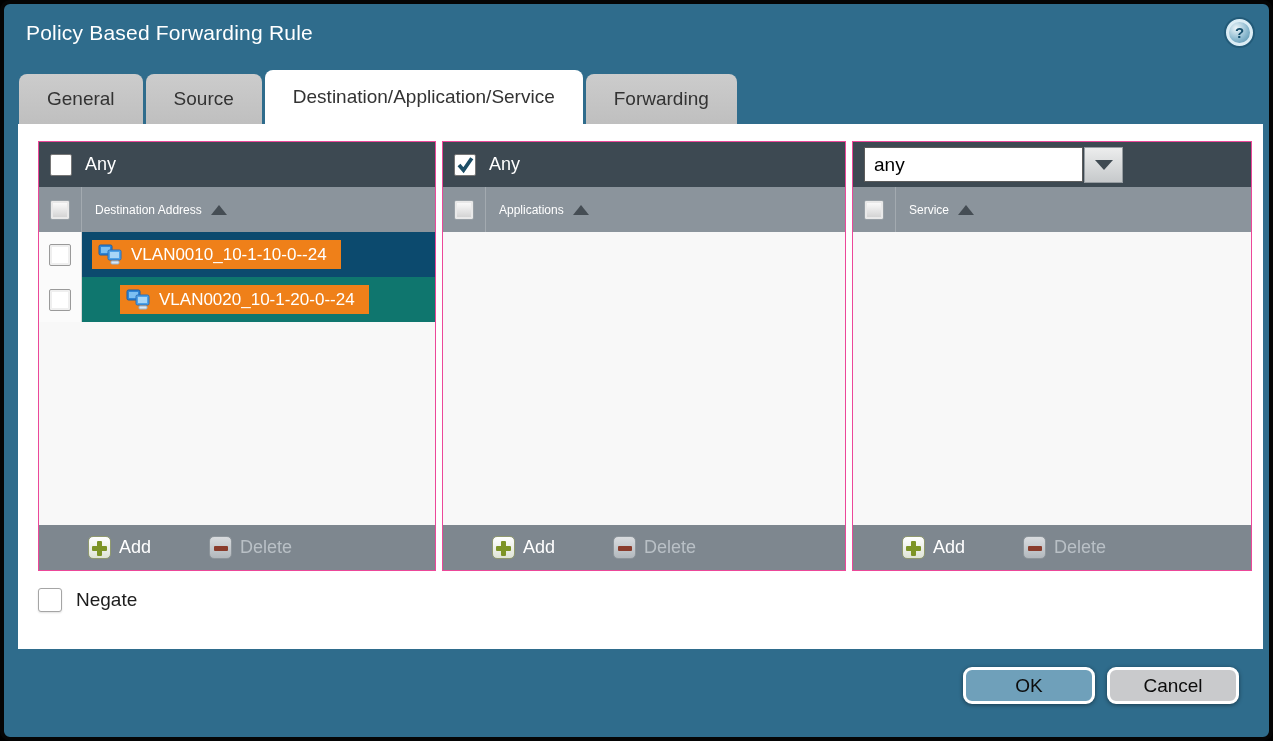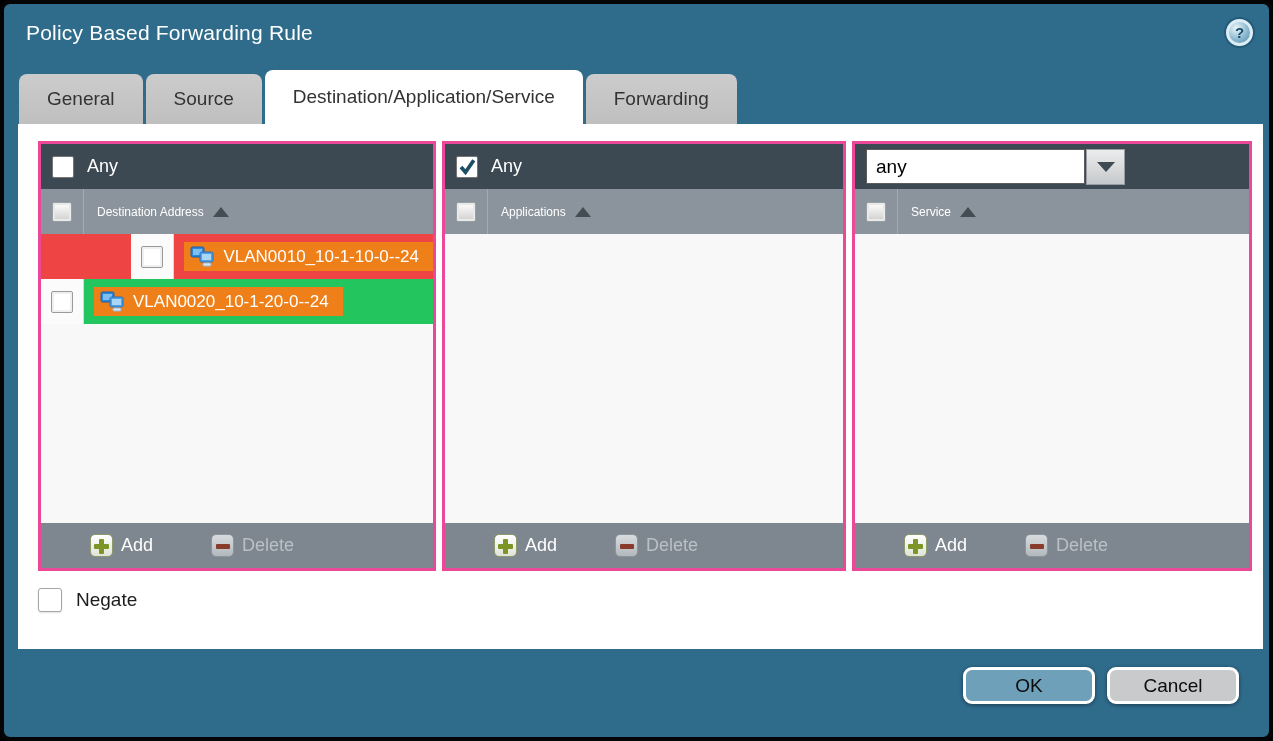--- a/index.html
+++ b/index.html
@@ -23,40 +23,40 @@
     height:50px;line-height:50px;padding:0 28px;margin-right:3px;
     background:linear-gradient(#cccccc,#bfbfbf);color:#333;font-size:19px;
     border-radius:8px 8px 0 0;cursor:pointer;white-space:nowrap;
   }
   .tab.active{background:#fff;height:54px;line-height:54px;}
   
   .panel{position:absolute;left:14px;top:120px;width:1245px;height:525px;background:#fff;}
   .columns{display:flex;gap:6px;padding:17px 11px 0 20px;}
   .column{
     height:430px;display:flex;flex-direction:column;
-    border:3px solid #ec4899;background:#f8f8f8;
+    border:1px solid #ec4899;background:#f8f8f8;
   }
   .col-dest{width:398px;}
   .col-apps{width:404px;}
   .col-svc{flex:1;}
   .col-top{
     height:45px;flex:0 0 45px;background:#3d4952;display:flex;align-items:center;
     padding:0 11px;gap:13px;color:#fff;font-size:18px;
   }
   .col-header{
     height:45px;flex:0 0 45px;background:#8b949c;display:flex;align-items:center;
     color:#fff;font-size:12px;cursor:pointer;
   }
   .cbcell{width:43px;flex:0 0 43px;height:100%;display:flex;align-items:center;justify-content:center;border-right:1px solid #a3aab0;}
   .col-header .hlabel{margin-left:13px;display:flex;align-items:center;gap:9px;}
   .sort-up{width:0;height:0;border-left:8px solid transparent;border-right:8px solid transparent;border-bottom:10px solid #454d54;}
   .col-body{flex:1;background:#f8f8f8;overflow:hidden;}
   .row{height:45px;display:flex;align-items:stretch;cursor:pointer;}
-  .row.odd{background:#ef4444;justify-content:flex-end;}
-  .row.even{background:#22c55e;}
+  .row.odd{background:#0c4a6e;}
+  .row.even{background:#0f766e;gap:28px;}
   .row .cbcell{border-right:1px solid #d9d9d9;background:#fbfbfb;}
   .chip{
     align-self:center;margin-left:10px;height:29px;display:inline-flex;align-items:center;gap:8px;
     padding:0 14px 0 6px;color:#fff;font-size:17px;white-space:nowrap;
   }
   .col-footer{
     height:45px;flex:0 0 45px;background:#7e878f;display:flex;align-items:center;
     padding:0 11px;gap:20px;
   }
   .ftbtn{display:flex;align-items:center;gap:8px;cursor:pointer;font-size:18px;margin-left:38px;}

